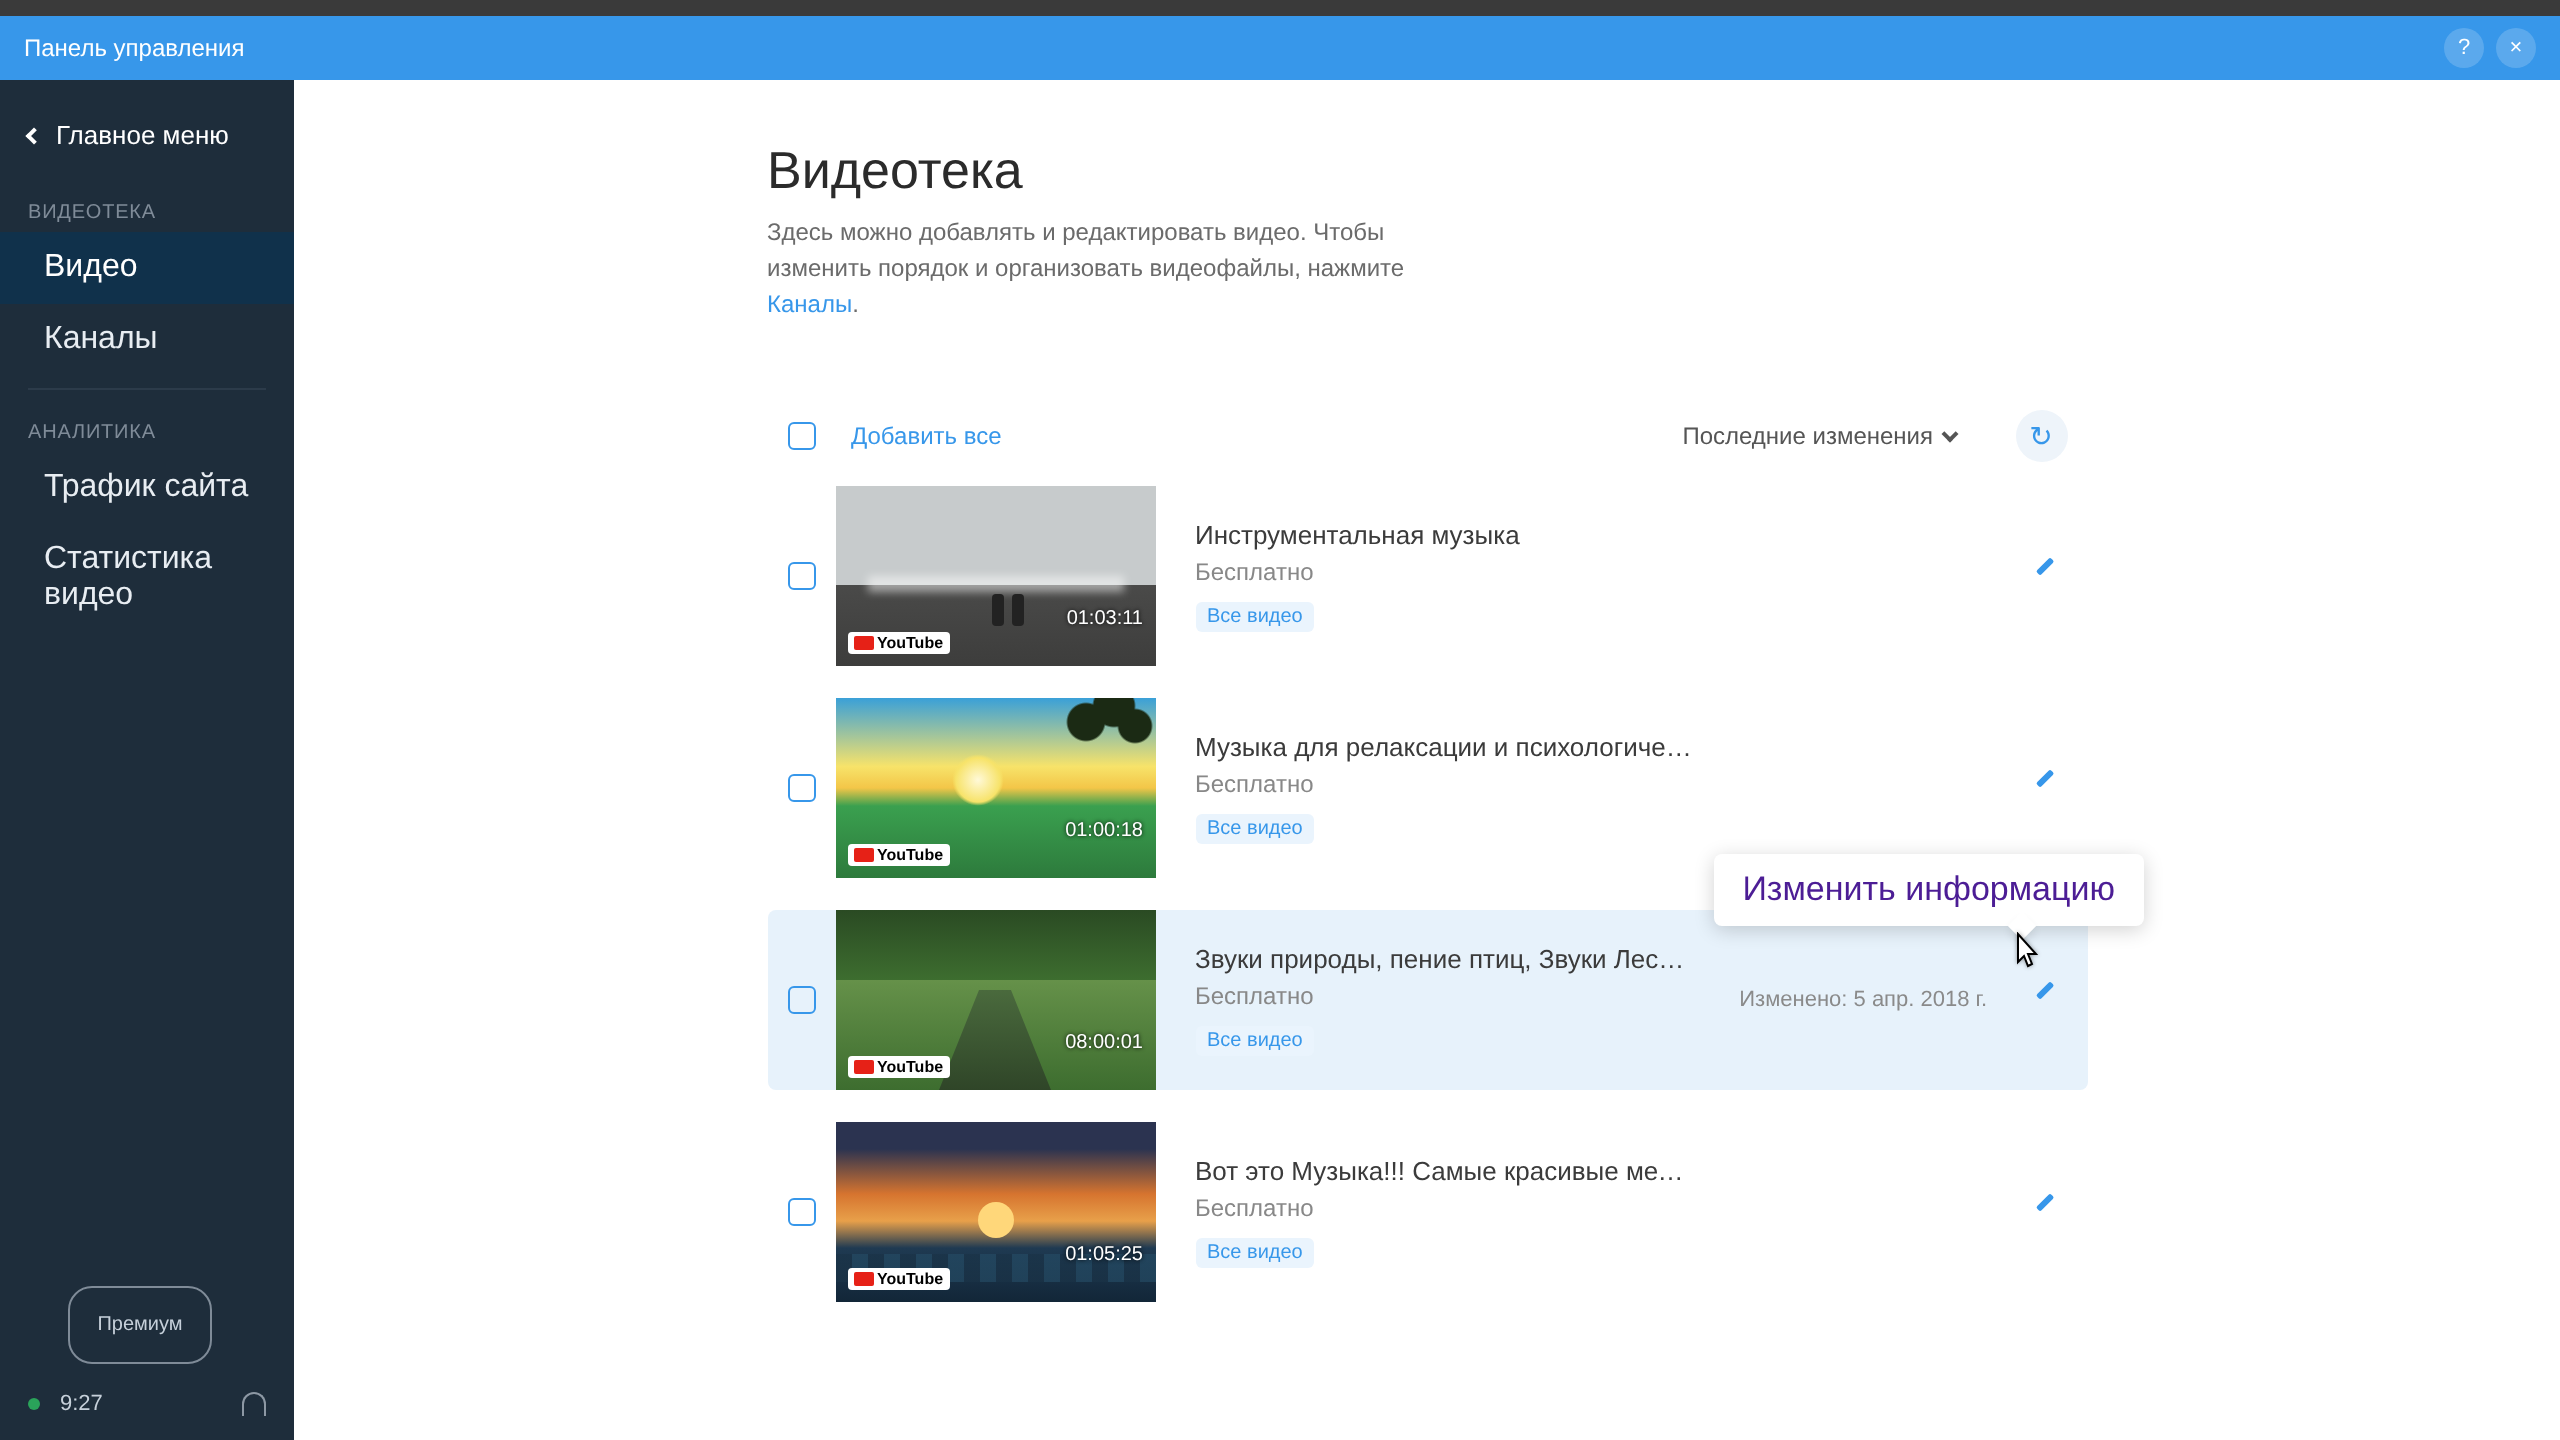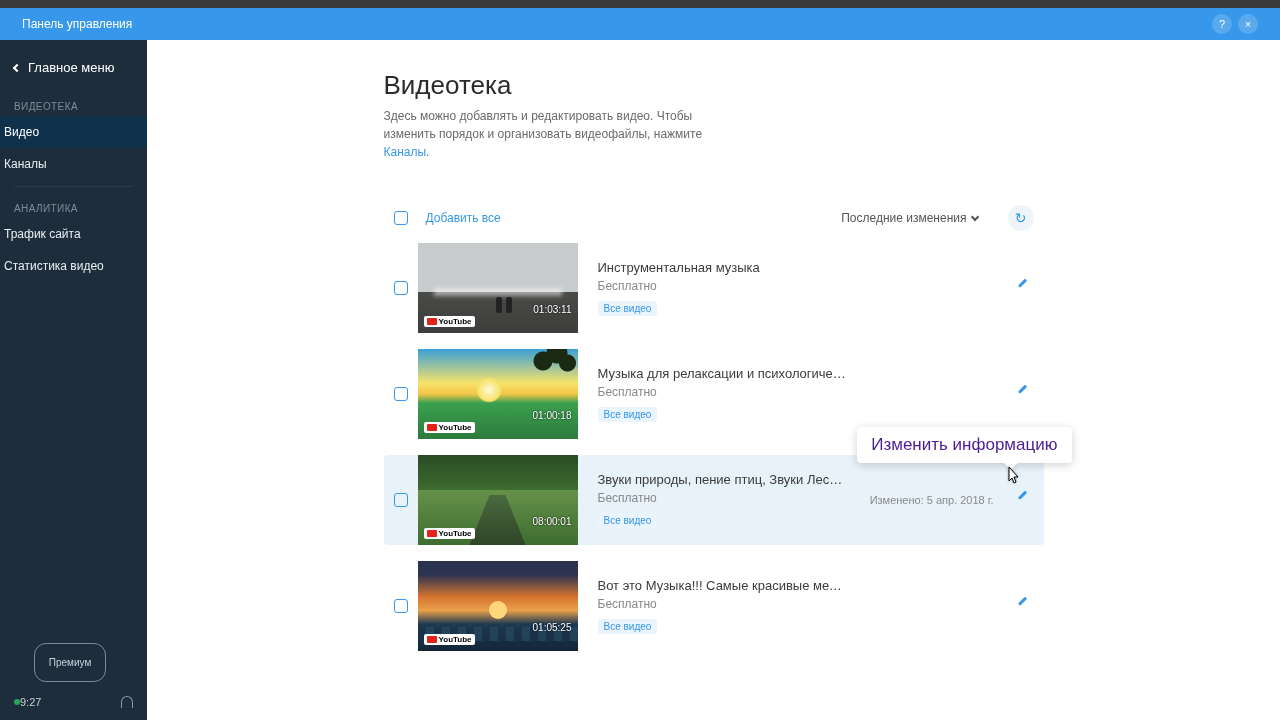--- a/index.html
+++ b/index.html
@@ -1,31 +1,31 @@
 <!DOCTYPE html>
 <html><head>
 <meta charset="utf-8">
 <style>
 * { margin:0; padding:0; box-sizing:border-box; font-family:-apple-system,BlinkMacSystemFont,"Segoe UI",Helvetica,Arial,sans-serif; }
 body { width:1280px; height:720px; background:#000; overflow:hidden; }
 .app { width:1280px; height:8px; background:#3a3a3a; }
-.topbar { position:absolute; top:8px; left:0; right:0; height:32px; background:#3797ea; display:flex; align-items:center; padding:0 22px; color:#fff; font-size:12px; }
+.topbar { position:absolute; top:8px; left:0; right:0; height:32px; background:#3797ea; display:flex; align-items:center; padding:0 12px; color:#fff; font-size:12px; }
 .topbar .title { flex:1; }
 .topbar .circ { width:20px; height:20px; border-radius:50%; background:rgba(255,255,255,.18); margin-left:6px; display:flex; align-items:center; justify-content:center; font-size:11px; cursor:pointer; }
 .shell { position:absolute; top:40px; left:0; right:0; bottom:0; display:flex; background:#fff; }
 .sidebar { width:147px; background:#1e2d3b; color:#c6d0da; font-size:12px; display:flex; flex-direction:column; }
 .sb-back { display:flex; align-items:center; gap:8px; padding:20px 14px 16px; color:#fff; font-size:13px; cursor:pointer; }
 .chev { width:6px; height:6px; border-left:2px solid #fff; border-bottom:2px solid #fff; transform:rotate(45deg); }
 .sb-group { padding:10px 14px 4px; font-size:10px; letter-spacing:.4px; color:#7f8b98; text-transform:uppercase; }
-.sb-item { padding:9px 4px; cursor:pointer; font-size:12px; color:#e8edf2; }
+.sb-item { padding:9px 22px; cursor:pointer; font-size:16px; color:#e8edf2; }
 .sb-item.active { background:#10314b; color:#fff; }
 .sb-divider { height:1px; background:#2c3b4a; margin:6px 14px; }
 .sb-spacer { flex:1; }
 .premium { margin:12px 0 14px 34px; width:72px; height:39px; border:1px solid #7f8b98; border-radius:12px; display:flex; align-items:center; justify-content:center; font-size:10px; color:#c6d0da; cursor:pointer; }
-.sb-foot { display:flex; align-items:center; padding:0 14px 12px; font-size:11px; color:#c6d0da; }
+.sb-foot { display:flex; align-items:center; gap:10px; padding:0 14px 12px; font-size:11px; color:#c6d0da; }
 .dot { width:6px; height:6px; background:#2aa35a; border-radius:50%; }
 .bell { width:12px; height:12px; position:relative; }
 .bell::before { content:""; position:absolute; inset:0; border:1.5px solid #8d98a4; border-radius:50% 50% 0 0; border-bottom:none; }
 .main { flex:1; background:#fff; overflow:auto; }
 .page { max-width:660px; margin:30px auto 40px; }
 .page-head { display:flex; align-items:flex-start; }
 .ph-left { flex:1; }
 .ph-title { font-size:26px; color:#2b2b2b; font-weight:400; margin-bottom:6px; }
 .ph-desc { font-size:12px; color:#6b6b6b; line-height:1.5; max-width:340px; }
 .ph-desc a { color:#3797ea; text-decoration:none; }

